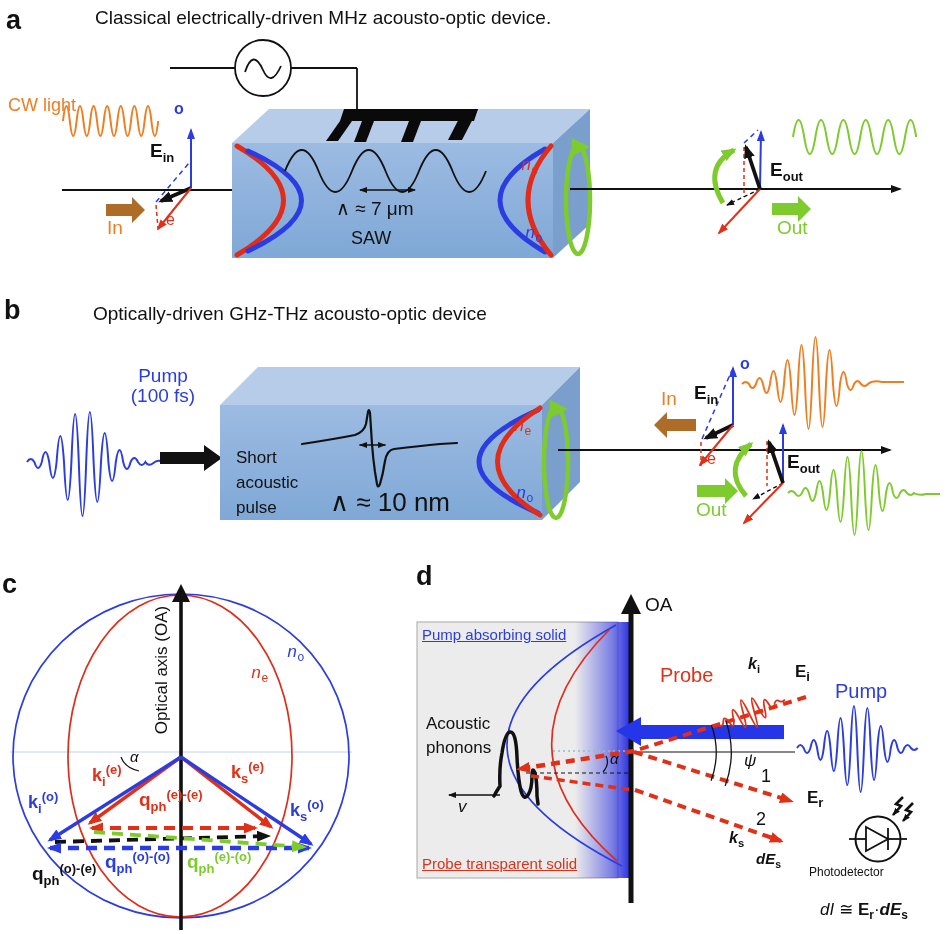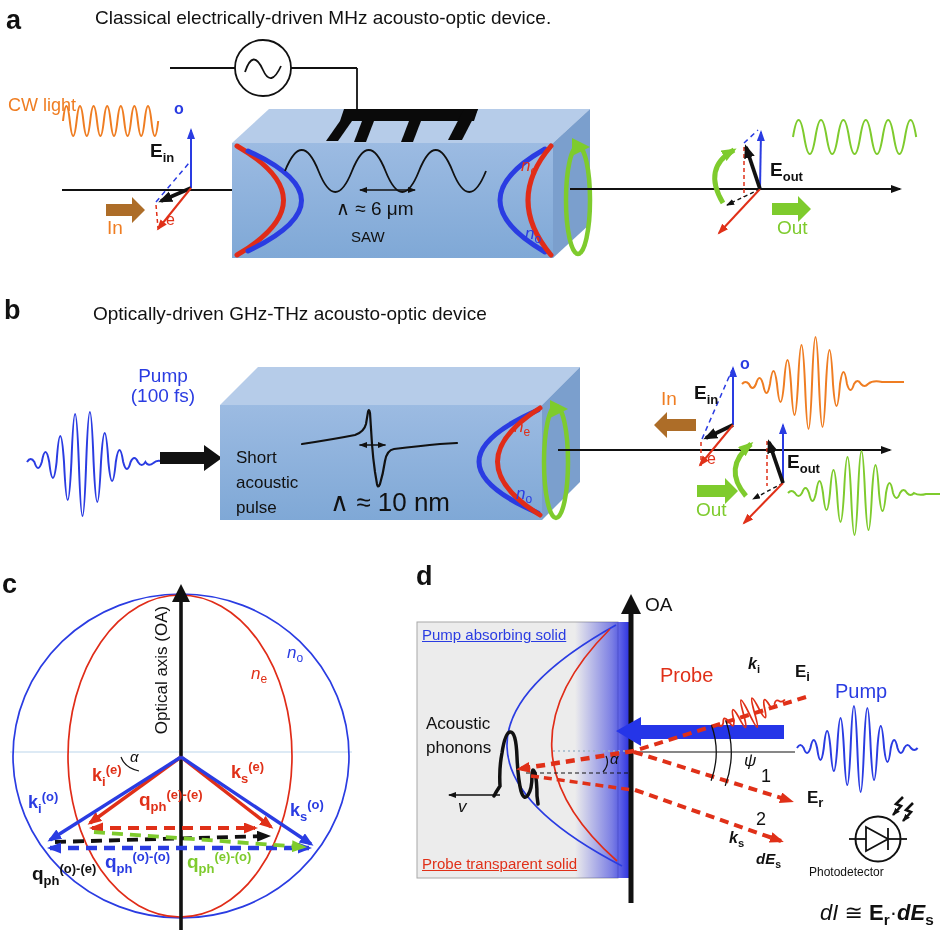--- a/index.html
+++ b/index.html
@@ -18,21 +18,21 @@
   sub{font-size:70%;}
   sup{font-size:70%;}
   .vec{font-weight:bold;font-size:19px;}
   .vec sub{font-size:13px;}
   .klab{font-weight:bold;font-size:18px;}
   .klab sub{font-size:13px;}
   .klab sup{font-size:13px;}
   .qlab{font-weight:bold;font-size:19px;}
   .qlab sub{font-size:13px;}
   .qlab sup{font-size:13px;}
-  .nlab{font-size:17px;font-style:italic;}
+  .nlab{font-size:17px;font-style:italic;font-family:Liberation Mono, monospace;}
   .nlab sub{font-size:12px;font-style:normal;}
   .small-solid{font-size:15px;text-decoration:underline;}
   .rot90{transform:rotate(-90deg);transform-origin:center center;}
 </style>
 </head>
 <body>
 
 <div id="fig">
 
 <svg id="gfx" width="946" height="934" viewBox="0 0 946 934">
@@ -272,22 +272,22 @@
   </g>
 </svg>
 
 <div class="lab panel-letter" style="left:6px;top:6px;">a</div>
 <div class="lab title" style="left:95px;top:8px;">Classical electrically-driven MHz acousto-optic device.</div>
 <div class="lab orange" style="left:8px;top:80px;font-size:18px;margin-top:16px;">CW light</div>
 <div class="lab blue bold" style="left:174px;top:101px;font-size:16px;">o</div>
 <div class="lab vec" style="left:150px;top:141px;"><span>E</span><sub>in</sub></div>
 <div class="lab red" style="left:166px;top:212px;font-size:16px;">e</div>
 <div class="lab orange" style="left:107px;top:218px;font-size:19px;">In</div>
-<div class="lab" style="left:336px;top:199px;font-size:19px;">∧ ≈ 6 μm</div>
-<div class="lab" style="left:351px;top:229px;font-size:15px;">SAW</div>
+<div class="lab" style="left:336px;top:199px;font-size:19px;">∧ ≈ 7 μm</div>
+<div class="lab" style="left:351px;top:229px;font-size:18px;">SAW</div>
 <div class="lab nlab red" style="left:521px;top:157px;"><span>n</span><sub>e</sub></div>
 <div class="lab nlab blue" style="left:525px;top:225px;"><span>n</span><sub>o</sub></div>
 <div class="lab vec" style="left:770px;top:160px;"><span>E</span><sub>out</sub></div>
 <div class="lab green" style="left:777px;top:218px;font-size:19px;">Out</div>
 
 <div class="lab panel-letter" style="left:4px;top:296px;">b</div>
 <div class="lab title" style="left:93px;top:304px;">Optically-driven GHz-THz acousto-optic device</div>
 <div class="lab blue" style="left:113px;top:366px;width:100px;text-align:center;font-size:19px;">
       <div>Pump</div>
       <div>(100 fs)</div>
@@ -335,15 +335,15 @@
 <div class="lab bold it" style="left:748px;top:656px;font-size:16px;"><span>k</span><sub style="font-style:normal">i</sub></div>
 <div class="lab vec" style="left:795px;top:663px;font-size:17px;"><span>E</span><sub>i</sub></div>
 <div class="lab blue" style="left:835px;top:681px;font-size:20px;">Pump</div>
 <div class="lab it" style="left:744px;top:752px;font-size:17px;">ψ</div>
 <div class="lab" style="left:761px;top:767px;font-size:18px;">1</div>
 <div class="lab" style="left:756px;top:810px;font-size:18px;">2</div>
 <div class="lab vec" style="left:807px;top:789px;font-size:17px;"><span>E</span><sub>r</sub></div>
 <div class="lab bold it" style="left:729px;top:830px;font-size:16px;"><span>k</span><sub style="font-style:normal">s</sub></div>
 <div class="lab" style="left:756px;top:851px;font-size:15px;"><span class="it bold">dE</span><sub class="bold">s</sub></div>
 <div class="lab" style="left:809px;top:866px;font-size:12px;">Photodetector</div>
-<div class="lab" style="left:820px;top:901px;font-size:22px;text-align:center;"><span class="it">dI</span><span> ≅ </span><span class="bold">E</span><sub class="bold">r</sub><span>·</span><span class="it bold">dE</span><sub class="bold">s</sub></div>
+<div class="lab" style="left:820px;top:901px;font-size:17px;text-align:center;"><span class="it">dI</span><span> ≅ </span><span class="bold">E</span><sub class="bold">r</sub><span>·</span><span class="it bold">dE</span><sub class="bold">s</sub></div>
 
 </div>
 
 </body></html>

